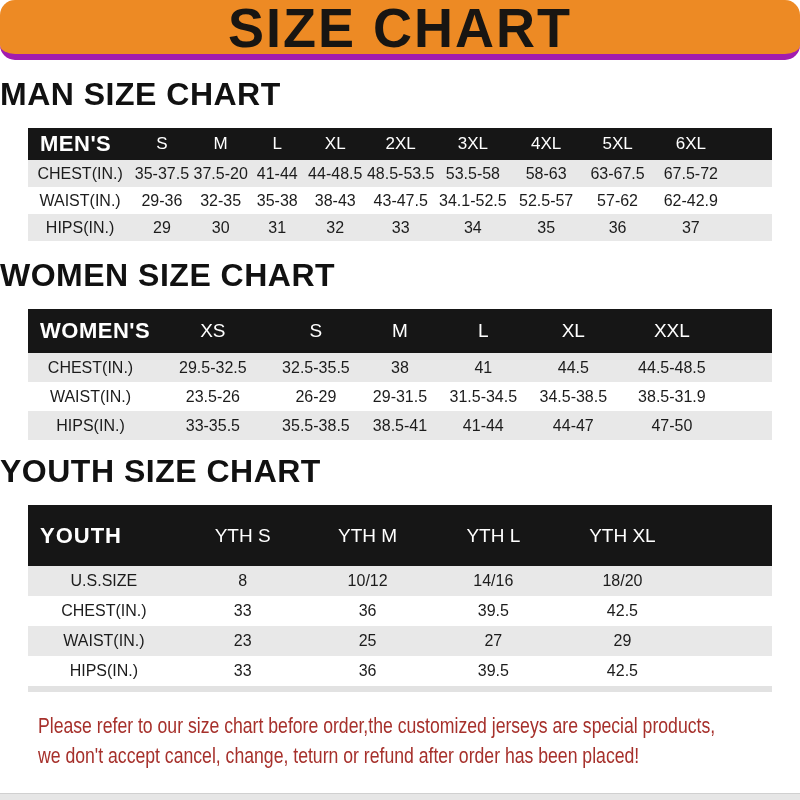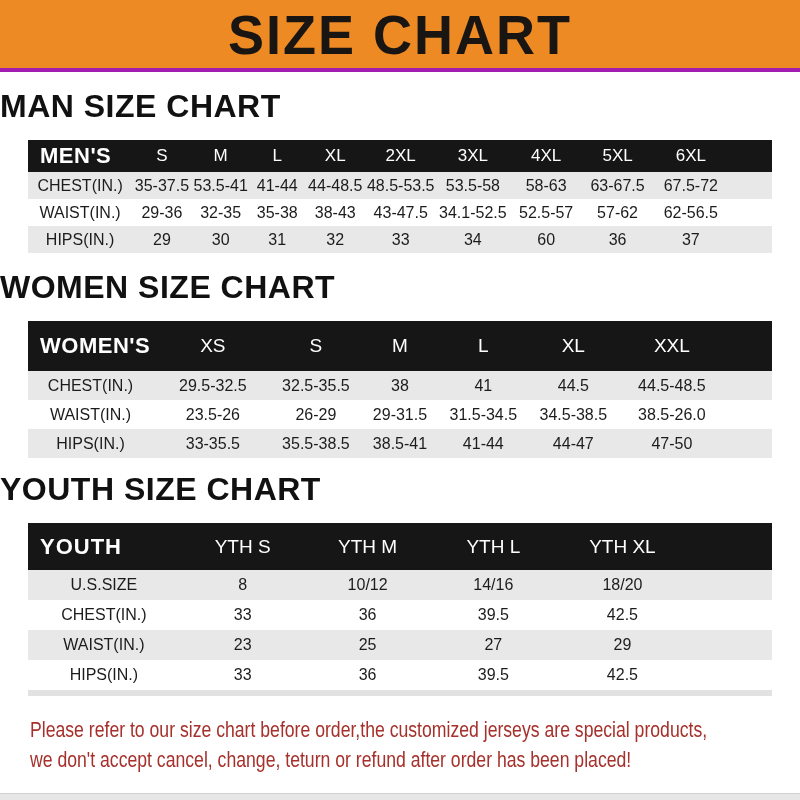--- a/index.html
+++ b/index.html
@@ -6,24 +6,24 @@
   html, body { margin: 0; padding: 0; }
   body {
     width: 800px; height: 800px;
     background: #ffffff;
     font-family: "Liberation Sans", sans-serif;
   }
   .page { position: relative; width: 800px; height: 800px; overflow: hidden; background: #fff; }
 
   
   .banner {
-    height: 72px;
+    height: 60px;
     background: var(--banner_bg, #ED8A24);
-    border-bottom: 4px solid #a21caf;
-    display: flex; align-items: center; justify-content: center;
+    border-bottom: 6px solid #a21caf;
+    display: flex; align-items: center; justify-content: center; border-radius: 15px;
   }
   .banner h1 {
     margin: 0;
     font-size: 54px; font-weight: bold;
     color: #181512;
     letter-spacing: 2px;
     transform: scaleY(1.04);
   }
 
   
@@ -47,43 +47,43 @@
     font-weight: normal;
     text-align: center;
     font-size: 17px;
     border: none;
   }
   table.chart th.lbl {
     text-align: left; padding-left: 12px;
     font-weight: bold; font-size: 22px; letter-spacing: 0.5px;
   }
   table.men th { height: 32px; margin-top: 16px; }
-  table.women th { height: 50px; font-size: 19px; }
-  table.youth th { height: 47px; font-size: 19px; }
+  table.women th { height: 44px; font-size: 19px; }
+  table.youth th { height: 61px; font-size: 19px; }
   table.youth th.lbl { letter-spacing: 1px; }
 
   table.chart td {
     text-align: center;
     font-size: 16px;
     color: #1c1c1c;
     padding: 0;
   }
   table.men td { height: 27px; }
   table.women td { height: 29px; }
   table.youth td { height: 30px; }
   tr.g td { background: var(--row_alt_bg, #E8E8E8); }
   tr.w td { background: #ffffff; }
 
   .table-bottom-strip {
     width: 744px; height: 6px; margin: 0 auto;
     background: #e2e2e2;
   }
 
   
-  .footer-note { margin: 20px 5px 0 0; padding-left: 30px; }
+  .footer-note { margin: 20px 5px 0 0; padding-left: 38px; }
   .footer-note p { margin: 0; line-height: 28px; white-space: nowrap; }
   .footer-note span {
     display: inline-block;
     transform: scaleX(0.82); transform-origin: 0 50%;
     font-size: 21.5px;
     color: var(--footer_text, #A6302B);
   }
 
   .bottom-strip {
     position: absolute; left: 0; bottom: 0;
@@ -128,52 +128,52 @@
           <th>4XL</th>
           <th>5XL</th>
           <th>6XL</th>
           <th></th>
         </tr>
       </thead>
       <tbody>
         <tr class="g">
           <td>CHEST(IN.)</td>
           <td>35-37.5</td>
-          <td>53.5-41</td>
+          <td>37.5-20</td>
           <td>41-44</td>
           <td>44-48.5</td>
           <td>48.5-53.5</td>
           <td>53.5-58</td>
           <td>58-63</td>
           <td>63-67.5</td>
           <td>67.5-72</td>
           <td></td>
         </tr>
         <tr class="w">
           <td>WAIST(IN.)</td>
           <td>29-36</td>
           <td>32-35</td>
           <td>35-38</td>
           <td>38-43</td>
           <td>43-47.5</td>
           <td>34.1-52.5</td>
           <td>52.5-57</td>
           <td>57-62</td>
-          <td>62-56.5</td>
+          <td>62-42.9</td>
           <td></td>
         </tr>
         <tr class="g">
           <td>HIPS(IN.)</td>
           <td>29</td>
           <td>30</td>
           <td>31</td>
           <td>32</td>
           <td>33</td>
           <td>34</td>
-          <td>60</td>
+          <td>35</td>
           <td>36</td>
           <td>37</td>
           <td></td>
         </tr>
       </tbody>
     </table>
   </section>
 
   <section>
     <h2 class="section-title">WOMEN SIZE CHART</h2>
@@ -211,21 +211,21 @@
           <td>44.5-48.5</td>
           <td></td>
         </tr>
         <tr class="w">
           <td>WAIST(IN.)</td>
           <td>23.5-26</td>
           <td>26-29</td>
           <td>29-31.5</td>
           <td>31.5-34.5</td>
           <td>34.5-38.5</td>
-          <td>38.5-26.0</td>
+          <td>38.5-31.9</td>
           <td></td>
         </tr>
         <tr class="g">
           <td>HIPS(IN.)</td>
           <td>33-35.5</td>
           <td>35.5-38.5</td>
           <td>38.5-41</td>
           <td>41-44</td>
           <td>44-47</td>
           <td>47-50</td>

